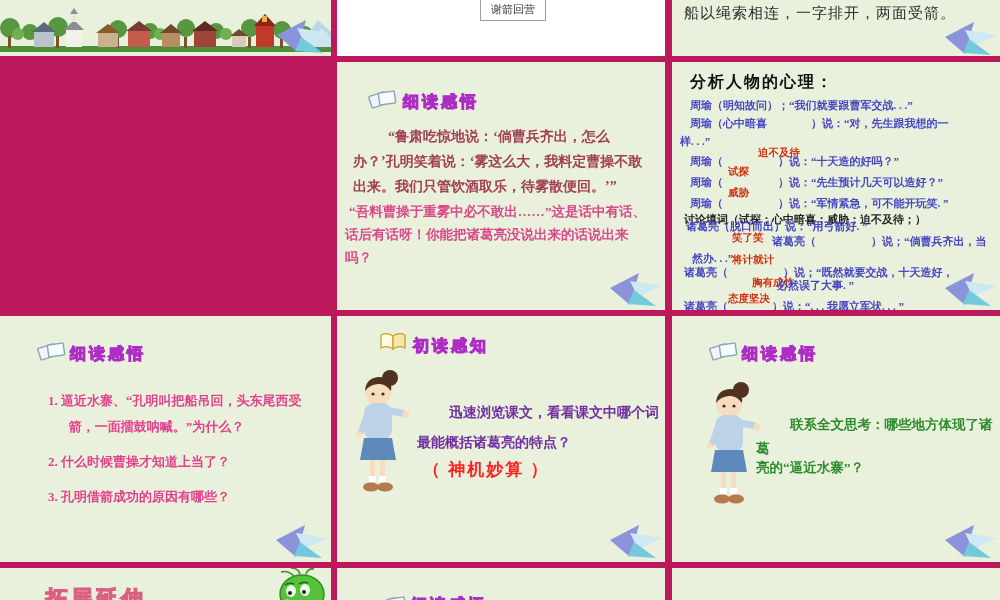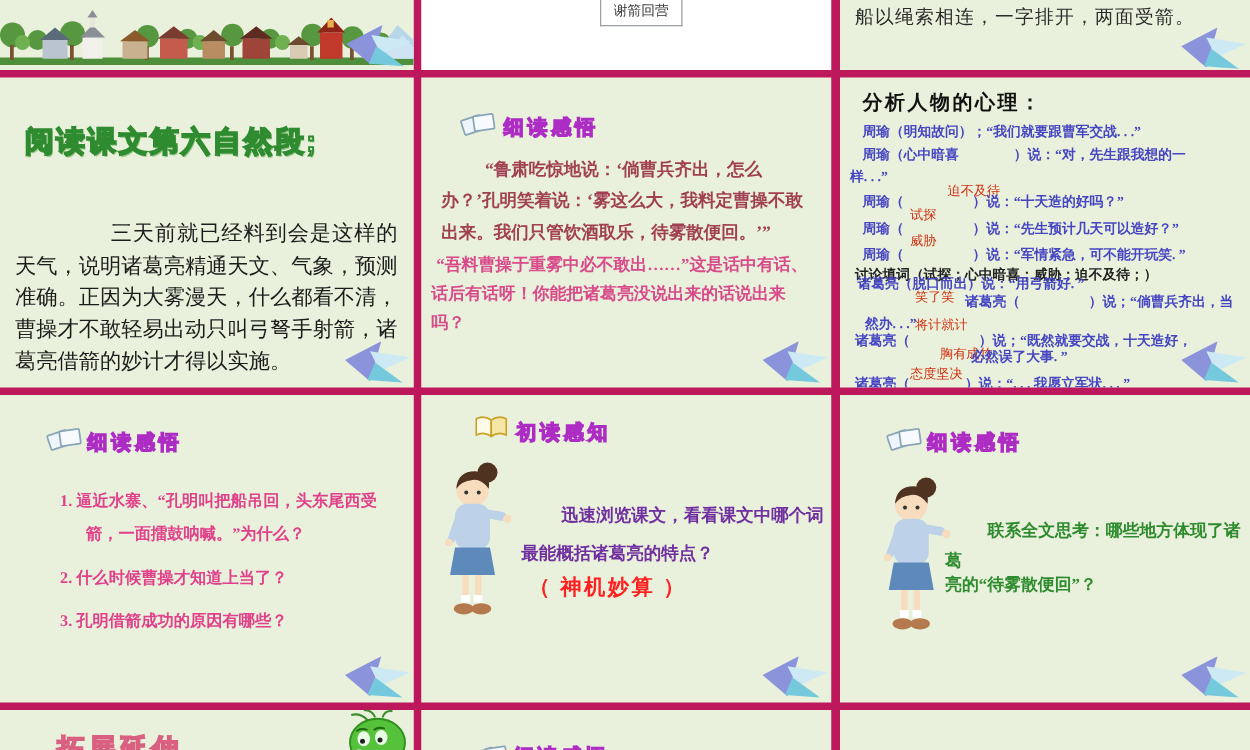--- a/index.html
+++ b/index.html
@@ -20,21 +20,21 @@
               font-family:"Liberation Serif","DejaVu Serif",serif;text-align:justify;}
 
   .dlg1{width:296px;font-size:14px;line-height:25px;font-weight:bold;color:#a04050;text-indent:2.5em;
         font-family:"Liberation Serif","DejaVu Serif",serif;}
   .dlg2{width:304px;font-size:13.5px;line-height:23px;font-weight:bold;color:#d84a8a;text-indent:0.3em;
         font-family:"Liberation Serif","DejaVu Serif",serif;}
 
   .psy{position:absolute;font-size:11px;font-weight:bold;color:#4646c3;white-space:nowrap;
        font-family:"Liberation Serif","DejaVu Serif",serif;}
   .psy.black{color:#222222;}
-  .psy-note{position:absolute;font-size:10.5px;font-weight:normal;color:#d03010;white-space:nowrap;
+  .psy-note{position:absolute;font-size:10.5px;font-weight:bold;color:#d03010;white-space:nowrap;
        font-family:"Liberation Serif","DejaVu Serif",serif;}
   .psy-title{font-size:16px;font-weight:bold;color:#111;letter-spacing:2px;white-space:nowrap;}
 
   .qlist{width:266px;}
   .qitem{font-size:13px;line-height:26px;font-weight:bold;color:#e0418a;margin-bottom:9px;
          padding-left:1.6em;text-indent:-1.6em;font-family:"Liberation Serif","DejaVu Serif",serif;}
 
   .purpleq{font-size:14px;font-weight:bold;color:#7030a0;white-space:nowrap;
            font-family:"Liberation Serif","DejaVu Serif",serif;}
   .redans{font-size:17px;font-weight:bold;color:#ff2020;letter-spacing:2px;white-space:nowrap;
@@ -125,29 +125,20 @@
 
   <div class="slide" style="left:672px;top:0;width:328px;height:56px;">
     <div class="abs boats-text" style="left:12px;top:4px;">船以绳索相连，一字排开，两面受箭。</div>
     <svg class="abs" style="right:2px;bottom:0;" width="54" height="34" viewBox="0 0 54 34">
       <polygon points="1,15 30,0 21,32" fill="#8b93da"></polygon>
       <polygon points="21,8 53,13 29,24" fill="#cdeaf4"></polygon>
       <polygon points="25,17 47,33 19,31" fill="#74c9dc"></polygon>
     </svg>
   </div>
 
-  <div class="slide" style="left:0;top:62px;width:331px;height:248px;">
-    <div class="abs bubble green para6-title" style="left:20px;top:36px;">阅读课文第六自然段;</div>
-    <div class="abs para6-body" style="left:12px;top:112px;">三天前就已经料到会是这样的天气，说明诸葛亮精通天文、气象，预测准确。正因为大雾漫天，什么都看不清，曹操才不敢轻易出动只叫弓弩手射箭，诸葛亮借箭的妙计才得以实施。</div>
-    <svg class="abs" style="right:2px;bottom:3px;" width="54" height="34" viewBox="0 0 54 34">
-      <polygon points="1,15 30,0 21,32" fill="#8b93da"></polygon>
-      <polygon points="21,8 53,13 29,24" fill="#cdeaf4"></polygon>
-      <polygon points="25,17 47,33 19,31" fill="#74c9dc"></polygon>
-    </svg>
-  </div>
 
   <div class="slide" style="left:337px;top:62px;width:328px;height:248px;">
     <svg class="abs" style="left:30px;top:26px;" width="30" height="24" viewBox="0 0 30 24">
       <rect x="3" y="6" width="16" height="12" rx="1" fill="#eef6fb" stroke="#8aa4b8" stroke-width="1.4" transform="rotate(-18 11 12)"></rect>
       <rect x="12" y="4" width="16" height="12" rx="1" fill="#f7fbfd" stroke="#8aa4b8" stroke-width="1.4" transform="rotate(-8 20 10)"></rect>
     </svg>
     <div class="abs bubble purple" style="left:66px;top:30px;">细读感悟</div>
     <div class="abs dlg1" style="left:16px;top:62px;">“鲁肃吃惊地说：‘倘曹兵齐出，怎么办？’孔明笑着说：‘雾这么大，我料定曹操不敢出来。我们只管饮酒取乐，待雾散便回。’”</div>
     <div class="abs dlg2" style="left:8px;top:138px;">“吾料曹操于重雾中必不敢出……”这是话中有话、话后有话呀！你能把诸葛亮没说出来的话说出来吗？</div>
     <svg class="abs" style="right:2px;bottom:3px;" width="54" height="34" viewBox="0 0 54 34">
@@ -261,21 +252,21 @@
       <polygon points="15,70 43,70 47,92 11,92" fill="#5d89bb"></polygon>
       <rect x="21" y="92" width="5" height="20" fill="#f8dcbe"></rect>
       <rect x="31" y="92" width="5" height="20" fill="#f8dcbe"></rect>
       <rect x="20" y="108" width="7" height="6" fill="#ffffff"></rect>
       <rect x="30" y="108" width="7" height="6" fill="#ffffff"></rect>
       <ellipse cx="22" cy="119" rx="8" ry="4.5" fill="#b5794e"></ellipse>
       <ellipse cx="36" cy="119" rx="8" ry="4.5" fill="#b5794e"></ellipse>
     </svg>
     <div class="abs greenq" style="left:118px;top:100px;">联系全文思考：哪些地方体现了诸</div>
     <div class="abs greenq" style="left:84px;top:124px;">葛</div>
-    <div class="abs greenq" style="left:84px;top:143px;">亮的“待雾散便回”？</div>
+    <div class="abs greenq" style="left:84px;top:143px;">亮的“逼近水寨”？</div>
     <svg class="abs" style="right:2px;bottom:3px;" width="54" height="34" viewBox="0 0 54 34">
       <polygon points="1,15 30,0 21,32" fill="#8b93da"></polygon>
       <polygon points="21,8 53,13 29,24" fill="#cdeaf4"></polygon>
       <polygon points="25,17 47,33 19,31" fill="#74c9dc"></polygon>
     </svg>
   </div>
 
   <div class="slide" style="left:0;top:568px;width:331px;height:32px;">
     <div class="abs bubble pink" style="left:46px;top:16px;">拓展延伸</div>
     <svg class="abs" style="left:272px;top:0;" width="58" height="40" viewBox="0 0 58 40">

